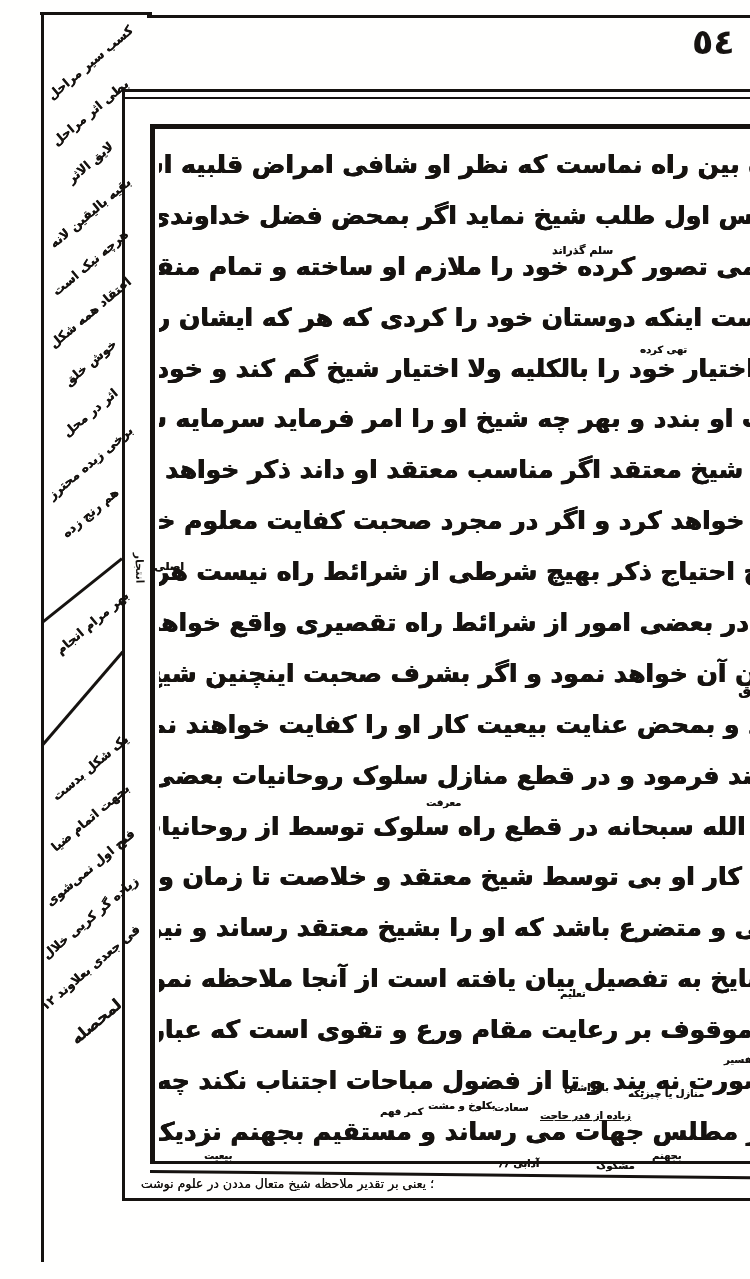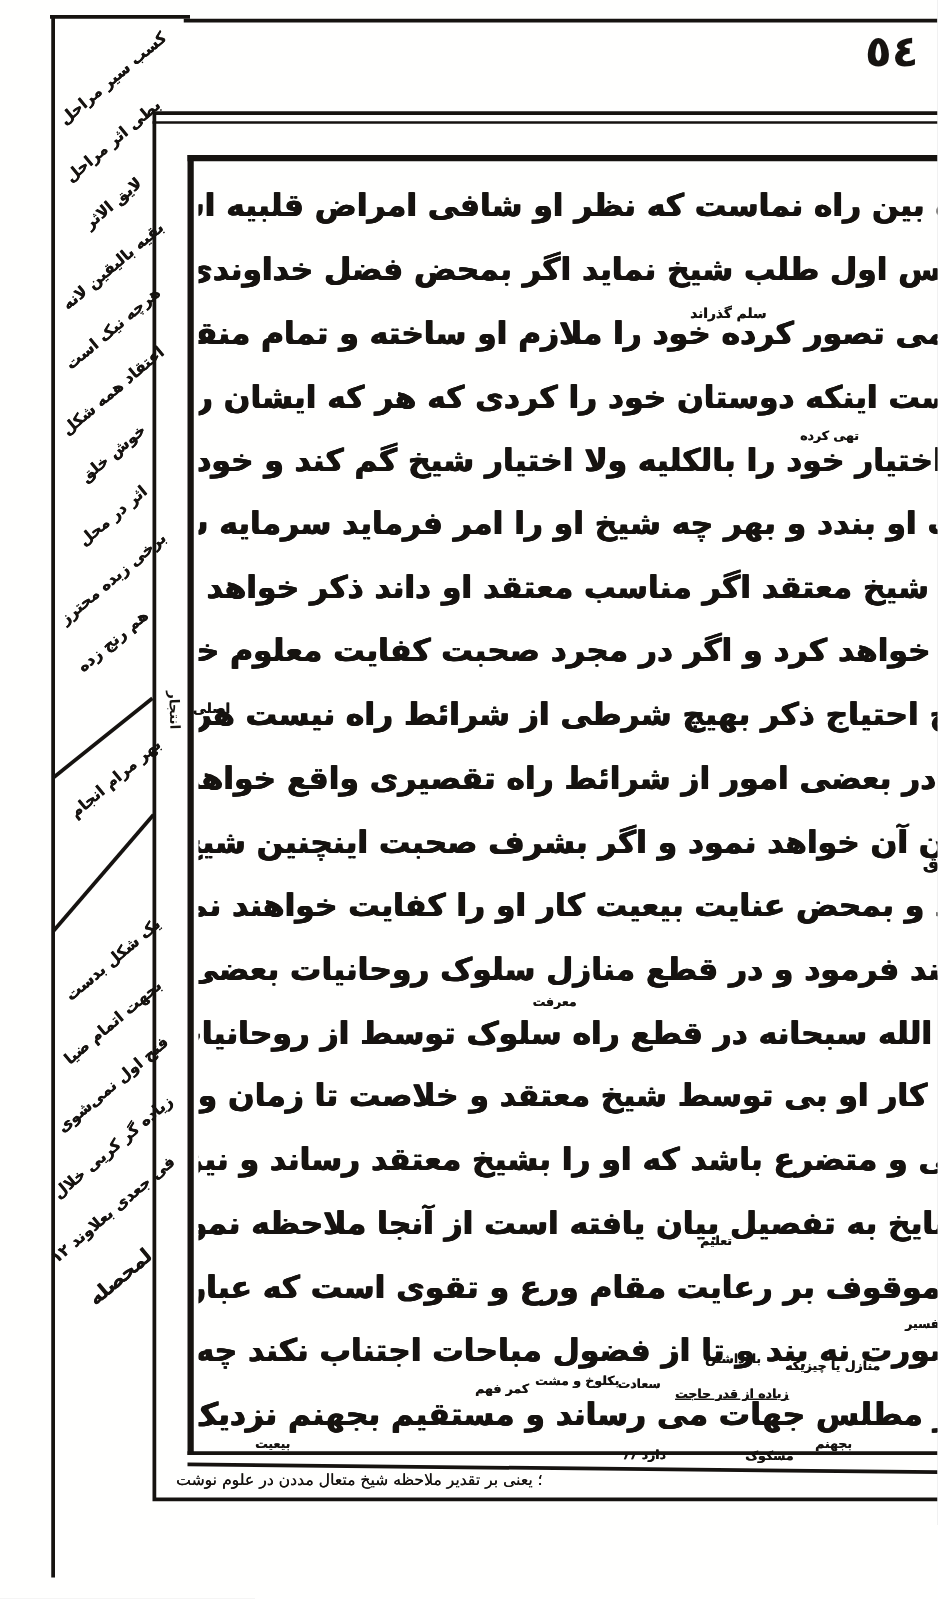--- a/index.html
+++ b/index.html
@@ -89,21 +89,21 @@
       <span class="gloss" style="left: 426px; top: 797px; font-size: 10px;">معرفت</span>
       <span class="gloss" style="left: 560px; top: 988px; font-size: 10px;">تعلیم</span>
       <span class="gloss" style="left: 724px; top: 1054px; font-size: 10px;">تفسیر</span>
       <span class="gloss" style="left: 564px; top: 1082px; font-size: 10px; text-align: right;">بازداشتن</span>
       <span class="gloss" style="left: 628px; top: 1088px; font-size: 10px;">منازل یا چیزیکه</span>
       <span class="gloss" style="left: 540px; top: 1110px; font-size: 10px; text-decoration: underline;">زیاده از قدر حاجت</span>
       <span class="gloss" style="left: 494px; top: 1102px; font-size: 10px;">سعادت</span>
       <span class="gloss" style="left: 428px; top: 1100px; font-size: 10px;">بکلوخ و مشت</span>
       <span class="gloss" style="left: 380px; top: 1106px; font-size: 10px;">کمر فهم</span>
       <span class="gloss" style="left: 204px; top: 1150px; font-size: 10px;">بیعیت</span>
-      <span class="gloss" style="left: 498px; top: 1158px; font-size: 10px;">دارد ؍؍</span>
+      <span class="gloss" style="left: 498px; top: 1158px; font-size: 10px;">آدابی ؍؍</span>
       <span class="gloss" style="left: 596px; top: 1160px; font-size: 10px;">مشکوک</span>
       <span class="gloss" style="left: 652px; top: 1150px; font-size: 10px;">بجهنم</span>
     </div>
 
   <div id="margin-notes">
       <div class="mnote" style="top: 55px; left: 24px;">کسب سیر مراحل</div>
       <div class="mnote" style="top: 105px; left: 24px;">بطی اثر مراحل</div>
       <div class="mnote" style="top: 155px; left: 24px;">لایق الاثر</div>
       <div class="mnote" style="top: 205px; left: 24px;">بقیه بالیقین لانه</div>
       <div class="mnote" style="top: 255px; left: 24px;">هرچه نیک است</div>

